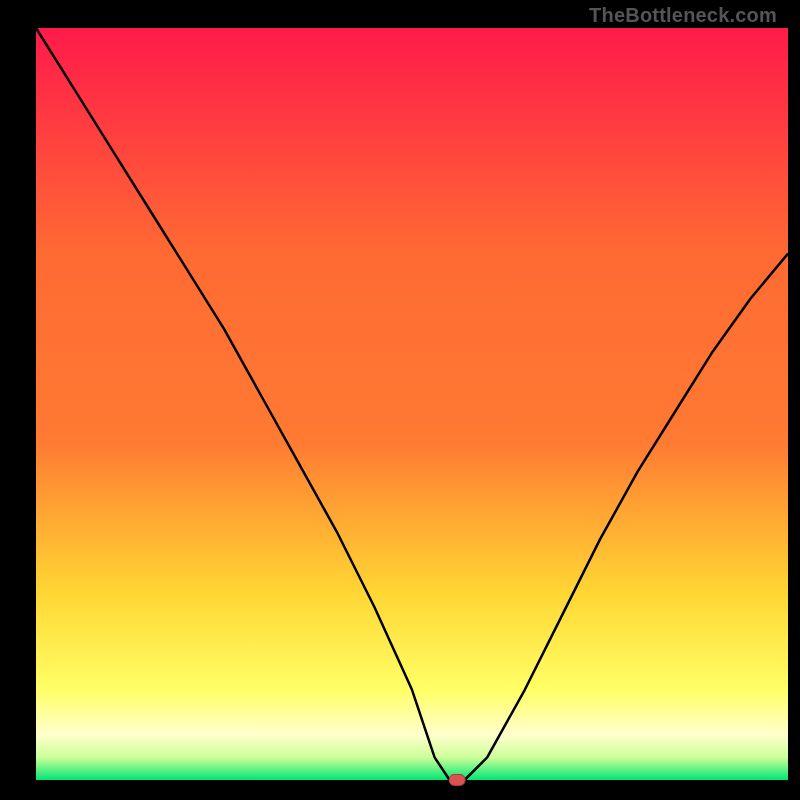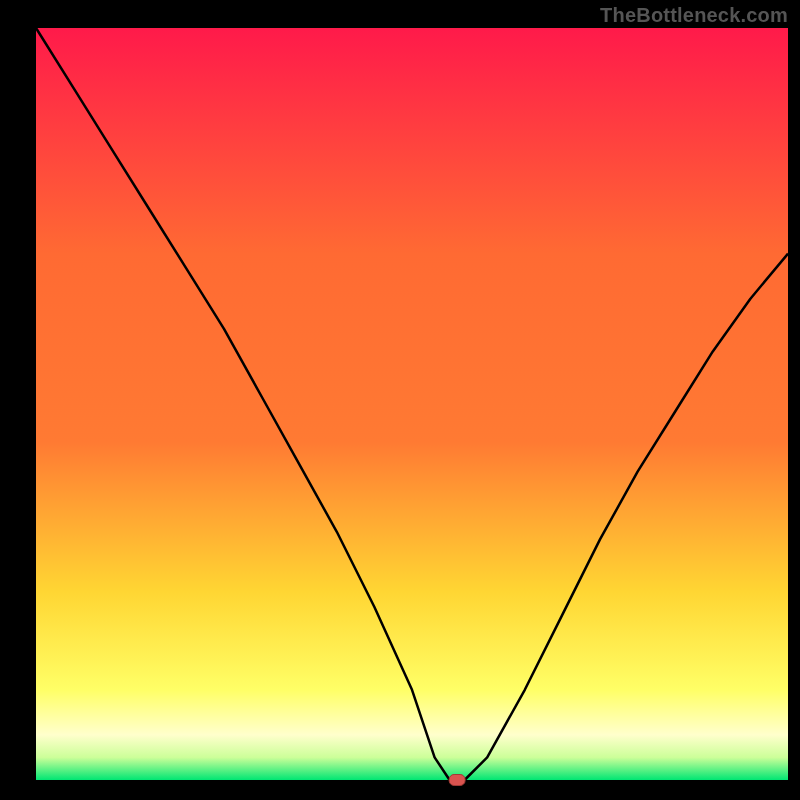--- a/index.html
+++ b/index.html
@@ -13,21 +13,21 @@
   }
   .frame {
     position: relative;
     width: 800px;
     height: 800px;
     background: #000;
   }
   .watermark {
     position: absolute;
     top: 4px;
-    right: 12px;
+    right: 23px;
     font-size: 20px;
     font-weight: 600;
     color: #555;
     letter-spacing: 0.2px;
     z-index: 5;
   }
   svg {
     display: block;
   }
 </style>

